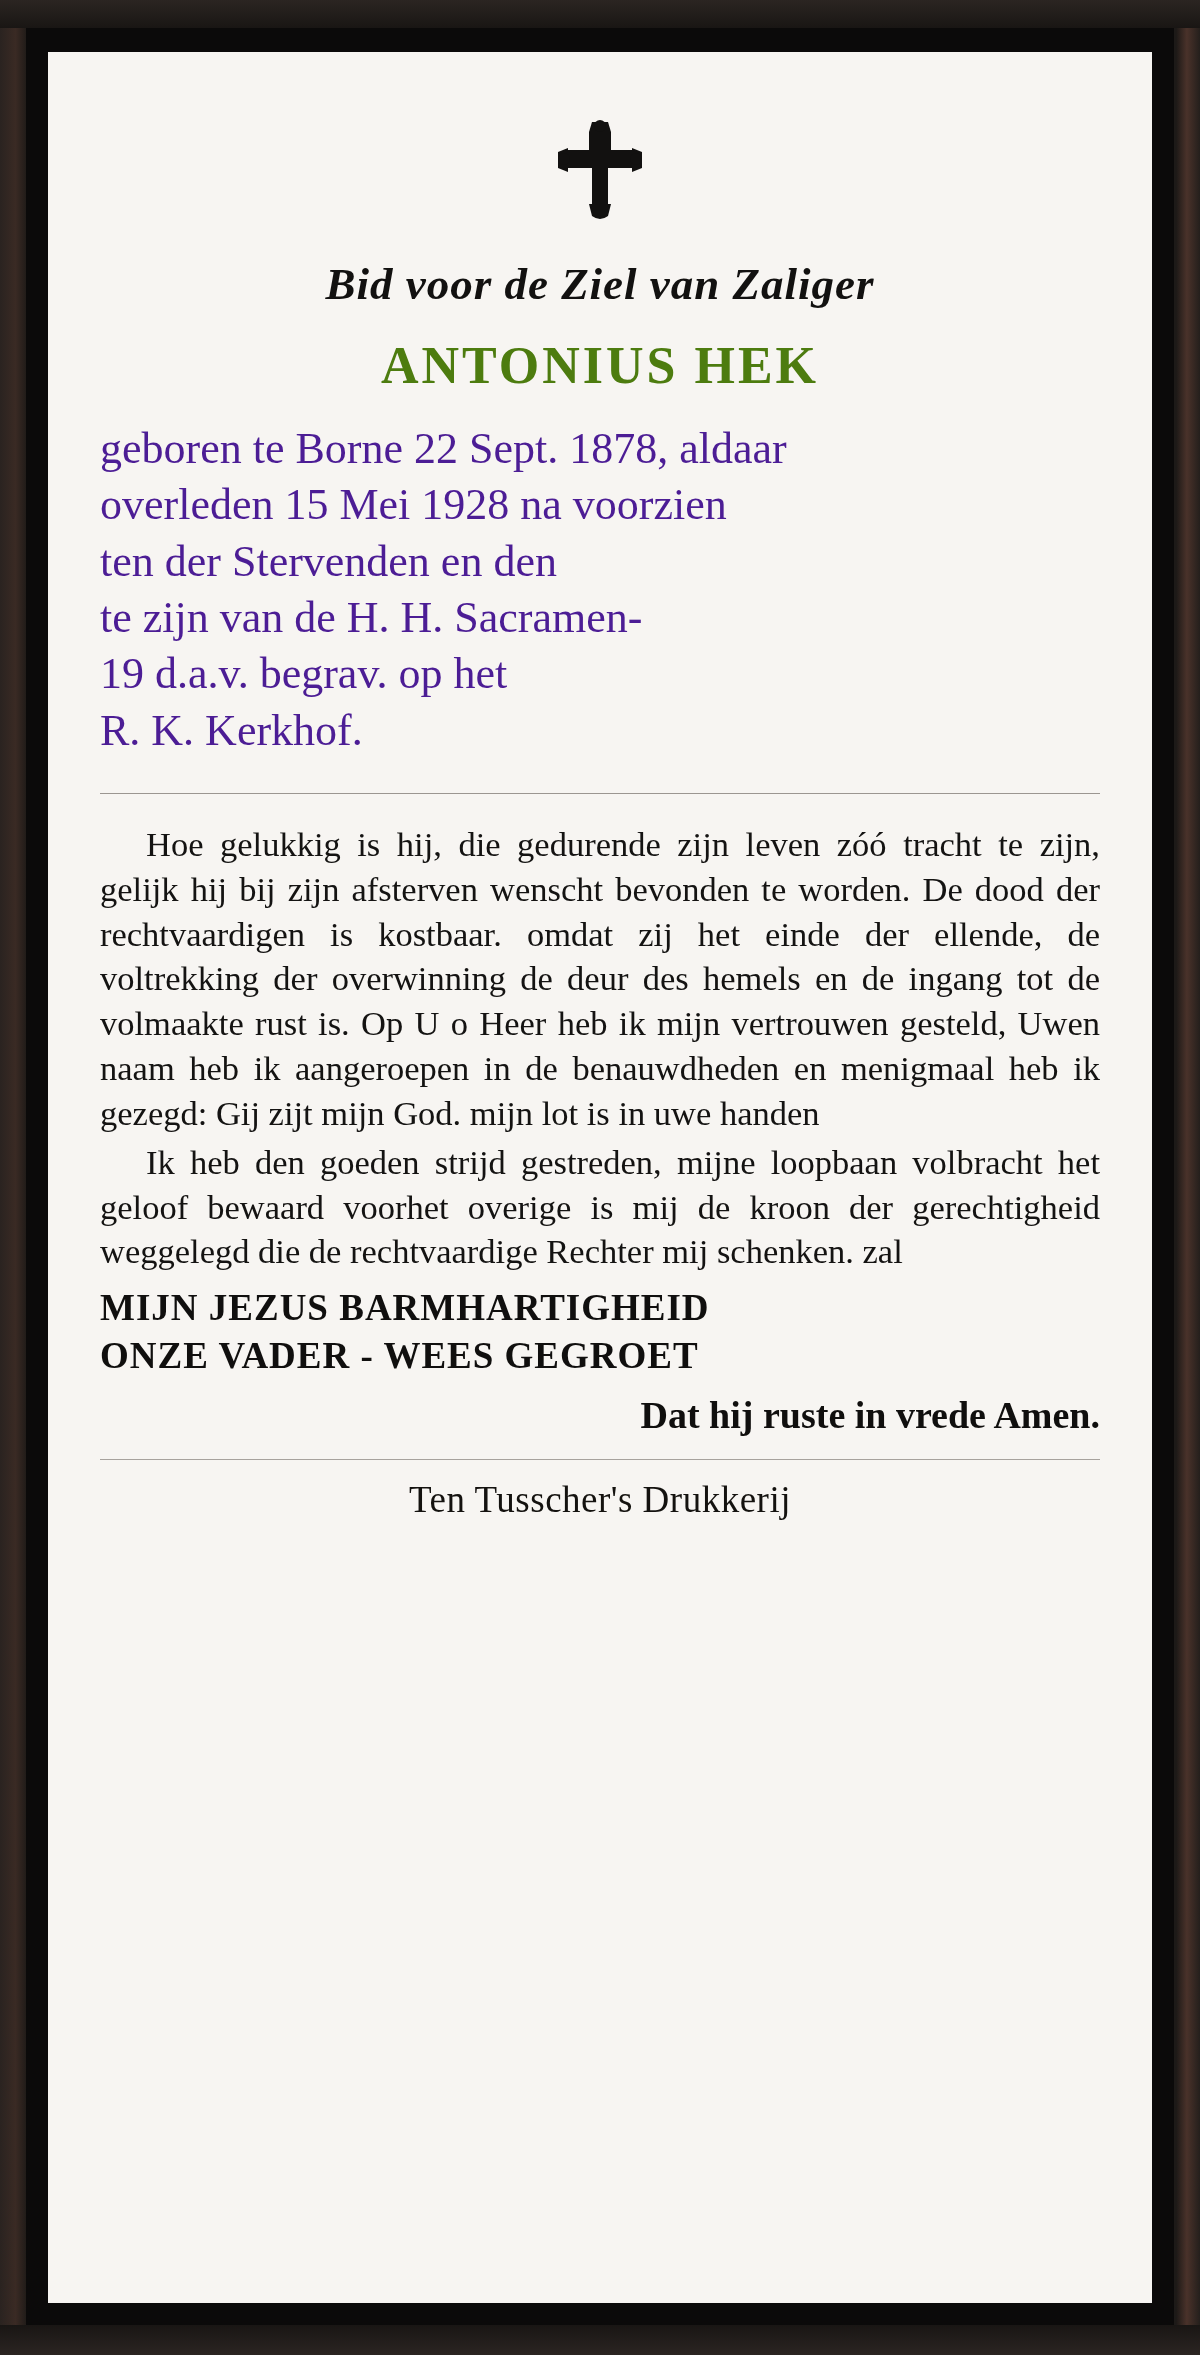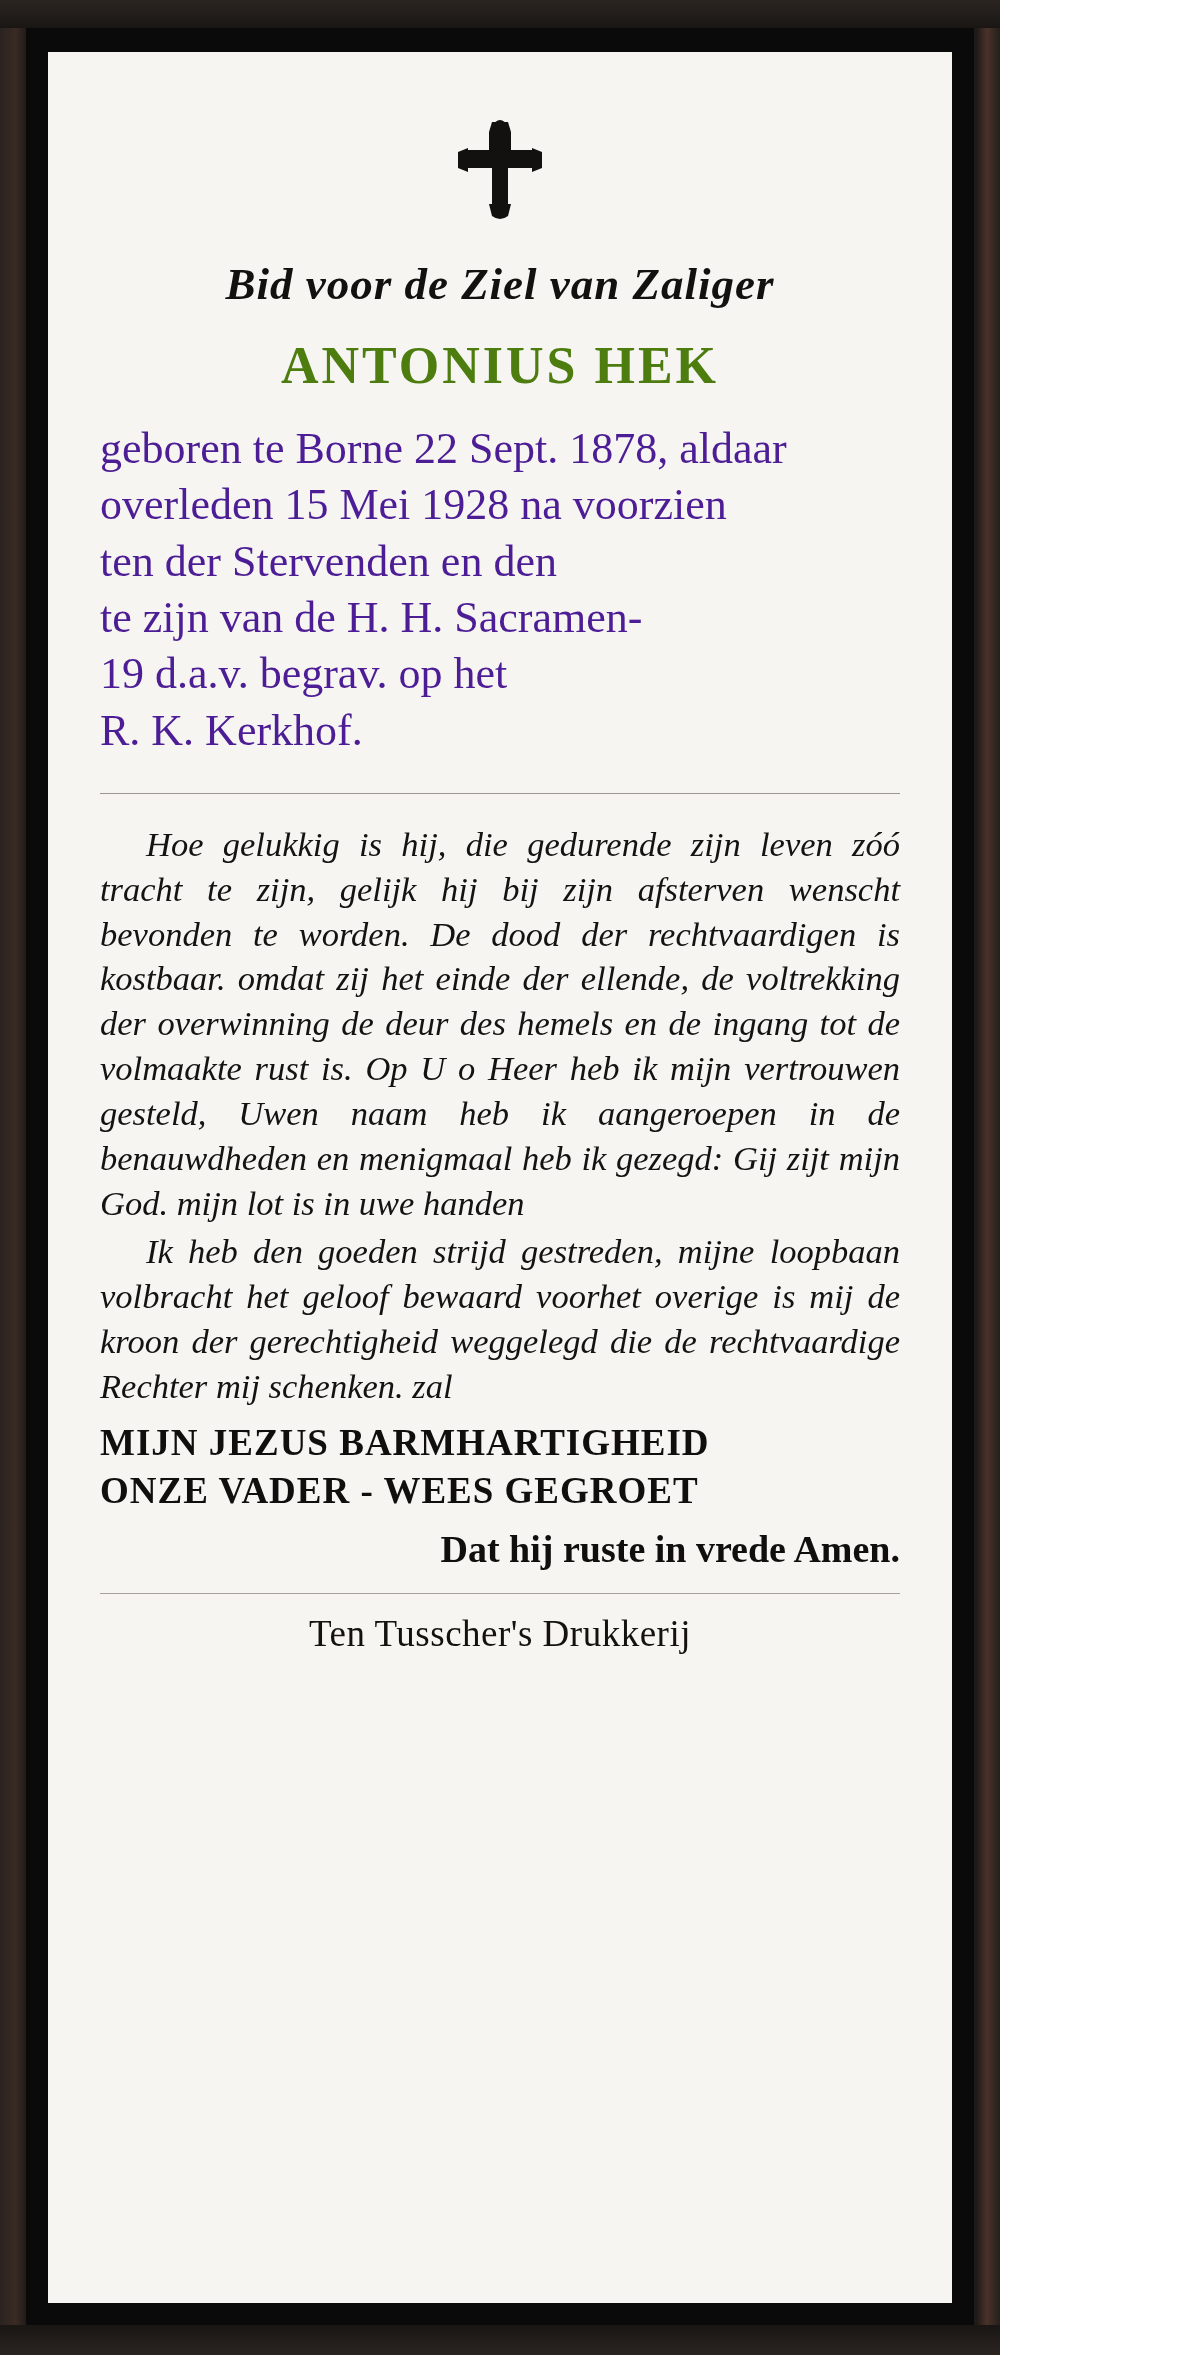--- a/index.html
+++ b/index.html
@@ -9,21 +9,21 @@
   }
   body {
     width: 1200px;
     height: 2355px;
     font-family: "Liberation Serif", serif;
   }
 
   
   .card-outer {
     position: relative;
-    width: 1000px;
+    width: 1200px;
     height: 2355px;
     box-sizing: border-box;
     background: #1d1a18;
     padding: 28px 26px 30px 26px;
   }
   
   .edge-left {
     position: absolute;
     left: 0; top: 0;
     width: 26px; height: 100%;
@@ -113,21 +113,20 @@
     border-top: 1px solid #9b9691;
     margin: 34px 0 28px 0;
   }
 
   .prayer {
     font-size: 34.5px;
     line-height: 1.30;
     color: #141312;
     text-align: justify;
     margin: 0;
-    font-style: italic;
   }
   .prayer p {
     margin: 0 0 0 0;
     text-indent: 46px;
   }
   .prayer p + p { margin-top: 4px; }
 
   .invocations {
     font-weight: bold;
     font-size: 37px;

